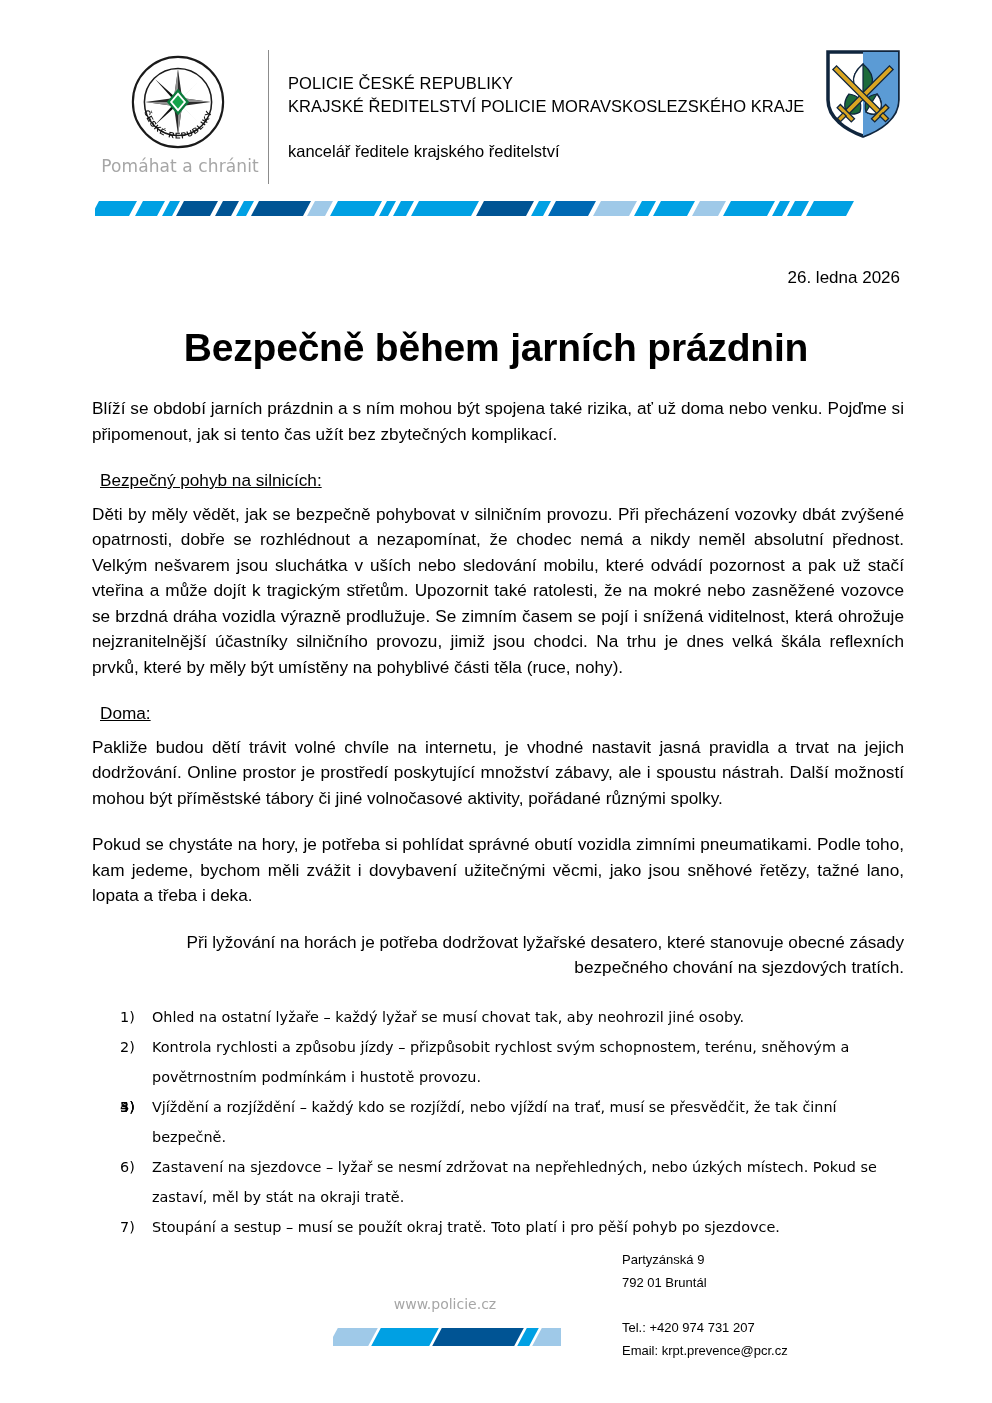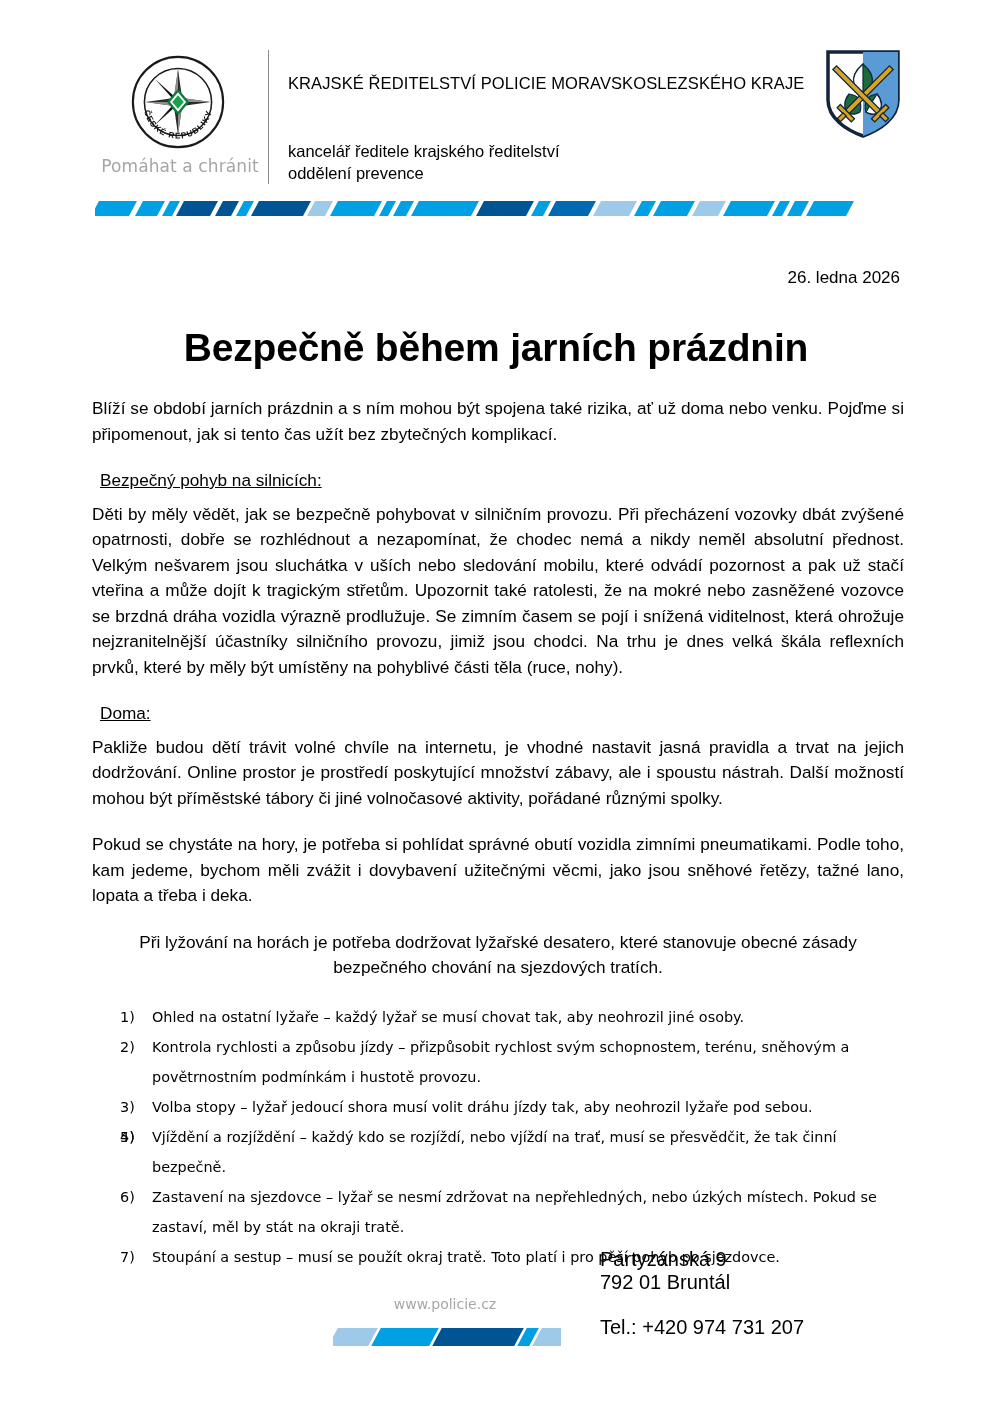--- a/index.html
+++ b/index.html
@@ -139,21 +139,21 @@
     width: 812px;
   }
   .para {
     font-size: 17.2px;
     line-height: 25.5px;
     text-align: justify;
     text-justify: inter-word;
     margin: 0 0 21px 0;
   }
   .para.no-justify {
-    text-align: center;
+    text-align: right;
   }
   .section-head {
     font-size: 17.2px;
     line-height: 25.5px;
     text-decoration: underline;
     margin: 8px;
   }
 
   
   .ski-list {
@@ -210,23 +210,24 @@
     transform: skewX(-28deg);
   }
 
   .contact {
     position: absolute;
     left: 600px;
     top: 1248px;
     width: 320px;
   }
   .contact-line {
-    font-size: 20px;
+    font-size: 13px;
     line-height: 23px;
     white-space: nowrap;
+    margin-left: 22px;
   }
   .contact-gap {
     height: 22px;
   }
 </style>
 </head>
 <body>
 
 <div class="page">
 
@@ -266,26 +267,26 @@
             <textPath href="#arcBot" startOffset="50%" text-anchor="middle">ČESKÉ REPUBLIKY</textPath>
           </text>
         </svg>
       </div>
       <div class="motto">Pomáhat a chránit</div>
     </div>
 
     <div class="header-divider"></div>
 
     <div class="org-lines">
+      <div class="org-line">POLICIE ČESKÉ REPUBLIKY</div>
       <div class="org-line">KRAJSKÉ ŘEDITELSTVÍ POLICIE MORAVSKOSLEZSKÉHO KRAJE</div>
     </div>
 
     <div class="dept-lines">
       <div class="dept-line">kancelář ředitele krajského ředitelství</div>
-      <div class="dept-line">oddělení prevence</div>
     </div>
 
     <div class="crest">
       <svg viewBox="0 0 78 92" width="78" height="92">
         <path d="M4 4 H74 V52 C74 70 56 82 39 88 C22 82 4 70 4 52 Z" fill="#ffffff" stroke="#10253d" stroke-width="3.5"></path>
         <path d="M39 4 H74 V52 C74 70 56 82 39 88 Z" fill="#5b9bd5"></path>
         <g fill="#1d6b3a" stroke="#10253d" stroke-width="1.2">
           <path d="M39 16 C32 22 28 29 30 36 C33 42 39 44 39 44 C39 44 45 42 48 36 C50 29 46 22 39 16 Z"></path>
         </g>
         <path d="M39 16 C32 22 28 29 30 36 C33 42 39 44 39 44 Z" fill="#ffffff" stroke="#10253d" stroke-width="1.2"></path>
@@ -364,21 +365,20 @@
       <li>
         <span class="num">1)</span>
         <span>Ohled na ostatní lyžaře – každý lyžař se musí chovat tak, aby neohrozil jiné osoby.</span>
       </li>
       <li>
         <span class="num">2)</span>
         <span>Kontrola rychlosti a způsobu jízdy – přizpůsobit rychlost svým schopnostem, terénu, sněhovým a povětrnostním podmínkám i hustotě provozu.</span>
       </li>
       <li>
         <span class="num">3)</span>
-        <span>Volba stopy – lyžař jedoucí shora musí volit dráhu jízdy tak, aby neohrozil lyžaře pod sebou.</span>
       </li>
       <li>
         <span class="num">4)</span>
       </li>
       <li>
         <span class="num">5)</span>
         <span>Vjíždění a rozjíždění – každý kdo se rozjíždí, nebo vjíždí na trať, musí se přesvědčit, že tak činní bezpečně.</span>
       </li>
       <li>
         <span class="num">6)</span>
@@ -400,15 +400,16 @@
         <div class="fstripe" style="left: 189px; width: 12px; background: rgb(0, 160, 227);"></div>
         <div class="fstripe" style="left: 204px; width: 54px; background: rgb(159, 201, 232);"></div>
       </div>
   </div>
 
   <div class="contact">
     <div class="contact-line">Partyzánská 9</div>
     <div class="contact-line">792 01 Bruntál</div>
     <div class="contact-gap"></div>
     <div class="contact-line">Tel.: +420 974 731 207</div>
+    <div class="contact-line">Email: krpt.prevence@pcr.cz</div>
   </div>
 
 </div>
 
 </body></html>

